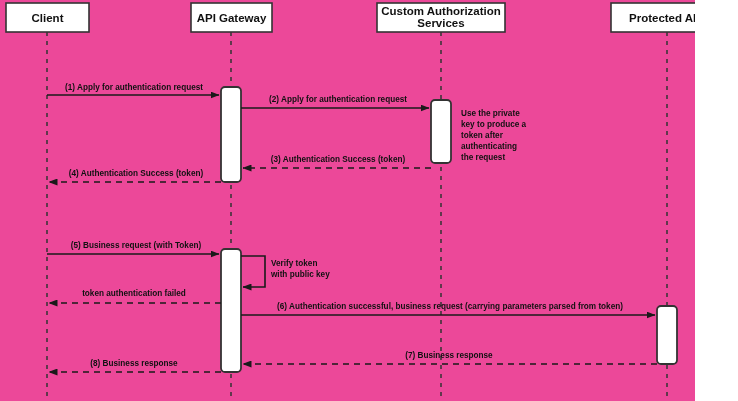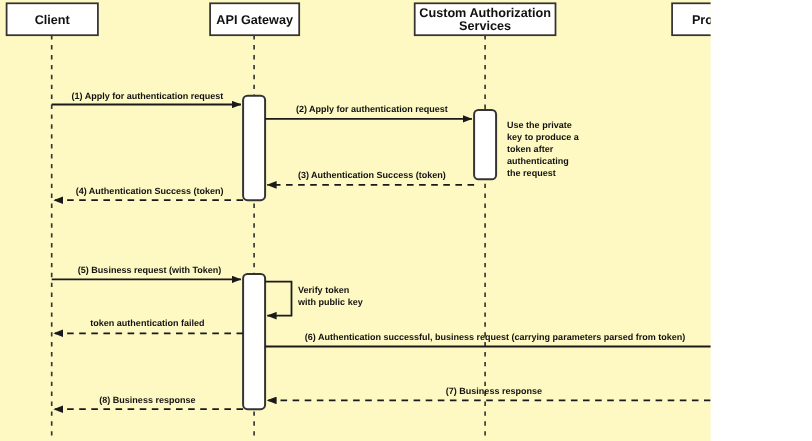--- a/index.html
+++ b/index.html
@@ -6,23 +6,23 @@
     margin: 0;
     padding: 0;
     background: #ffffff;
   }
   body {
     font-family: "Liberation Sans", sans-serif;
     -webkit-font-smoothing: antialiased;
   }
   #diagram-root {
     position: relative;
-    width: 646px;
+    width: 695px;
     height: 401px;
-    background: #fef9c3;
+    background: #ec4899;
     overflow: hidden;
   }
   svg#seq-svg {
     position: absolute;
     left: 0;
     top: 0;
     width: 738px;
     height: 401px;
     display: block;
   }

